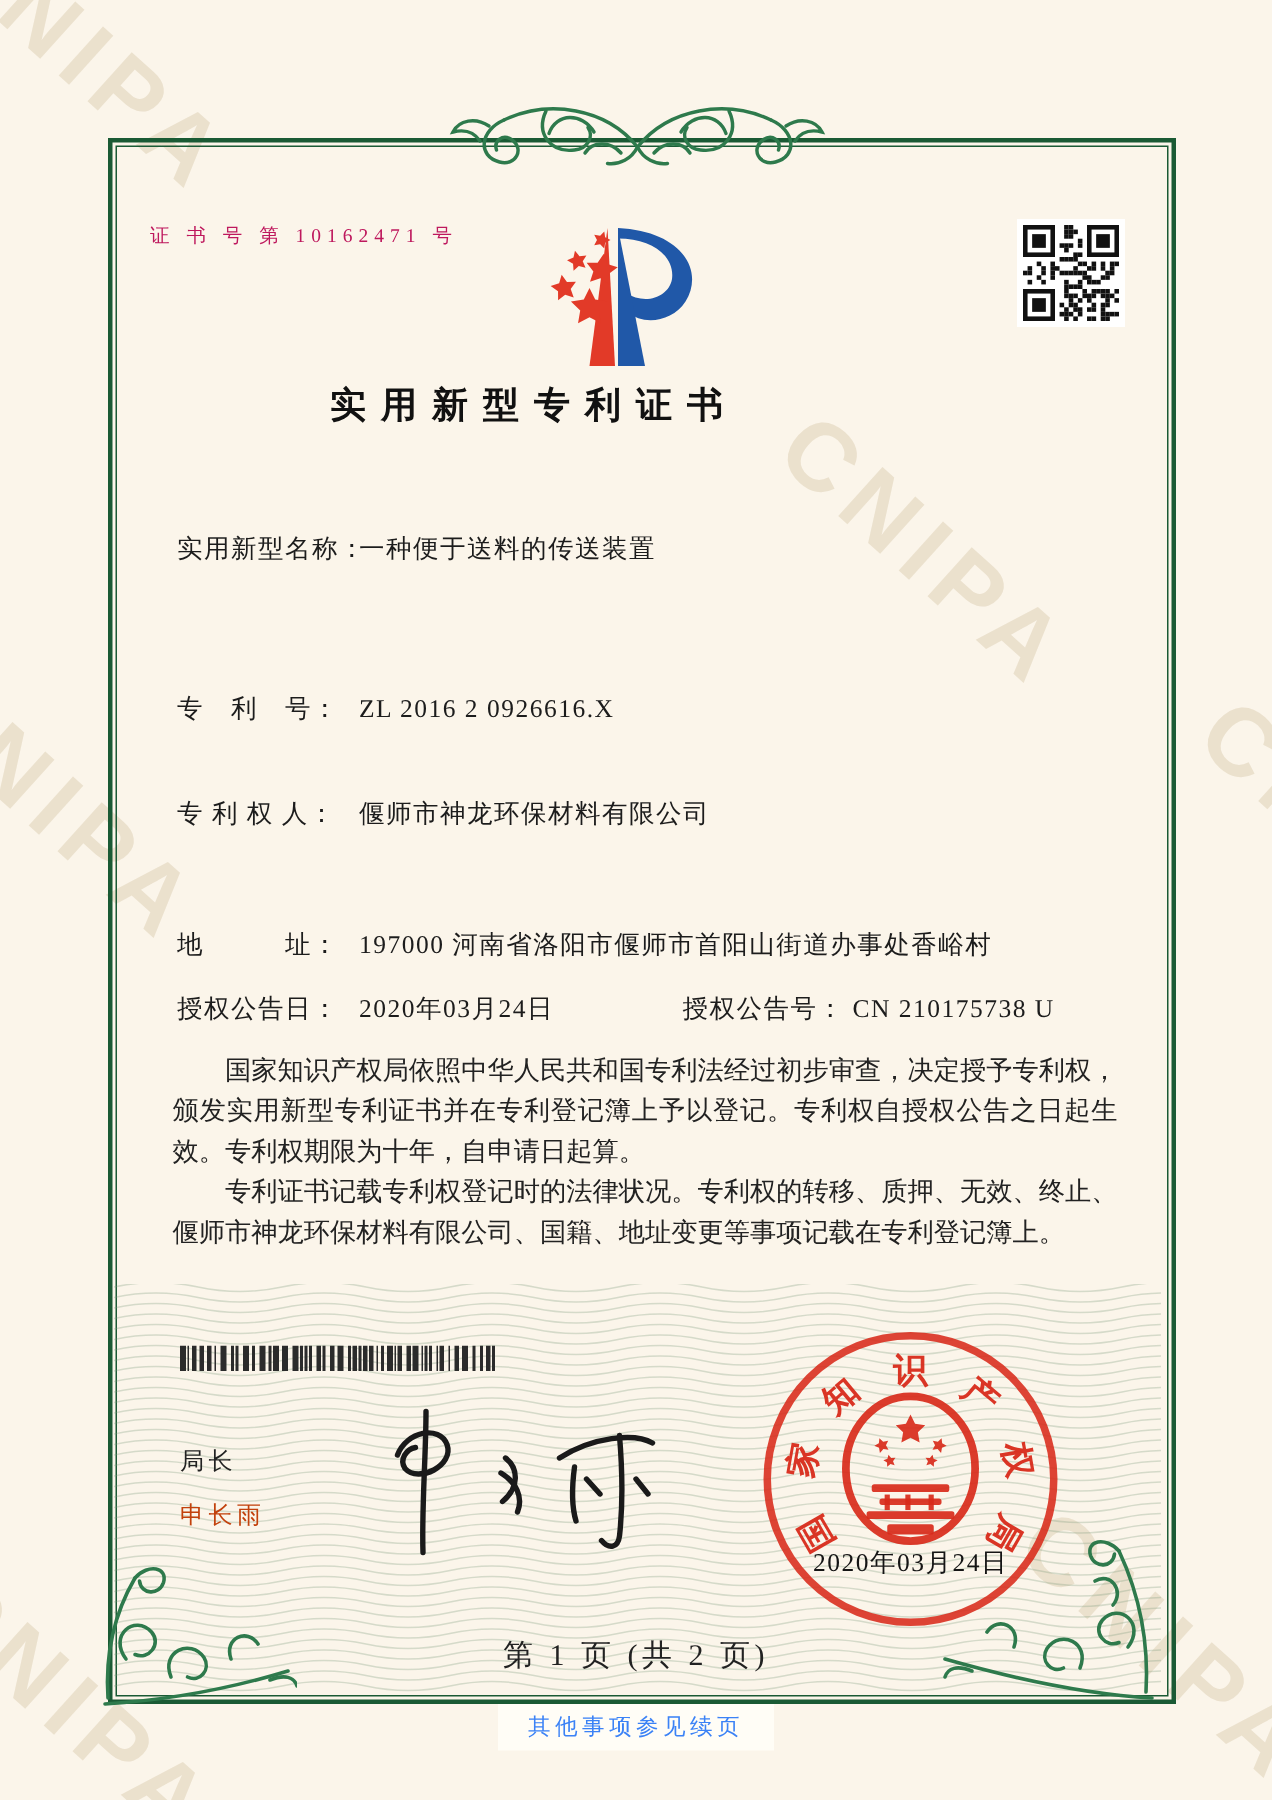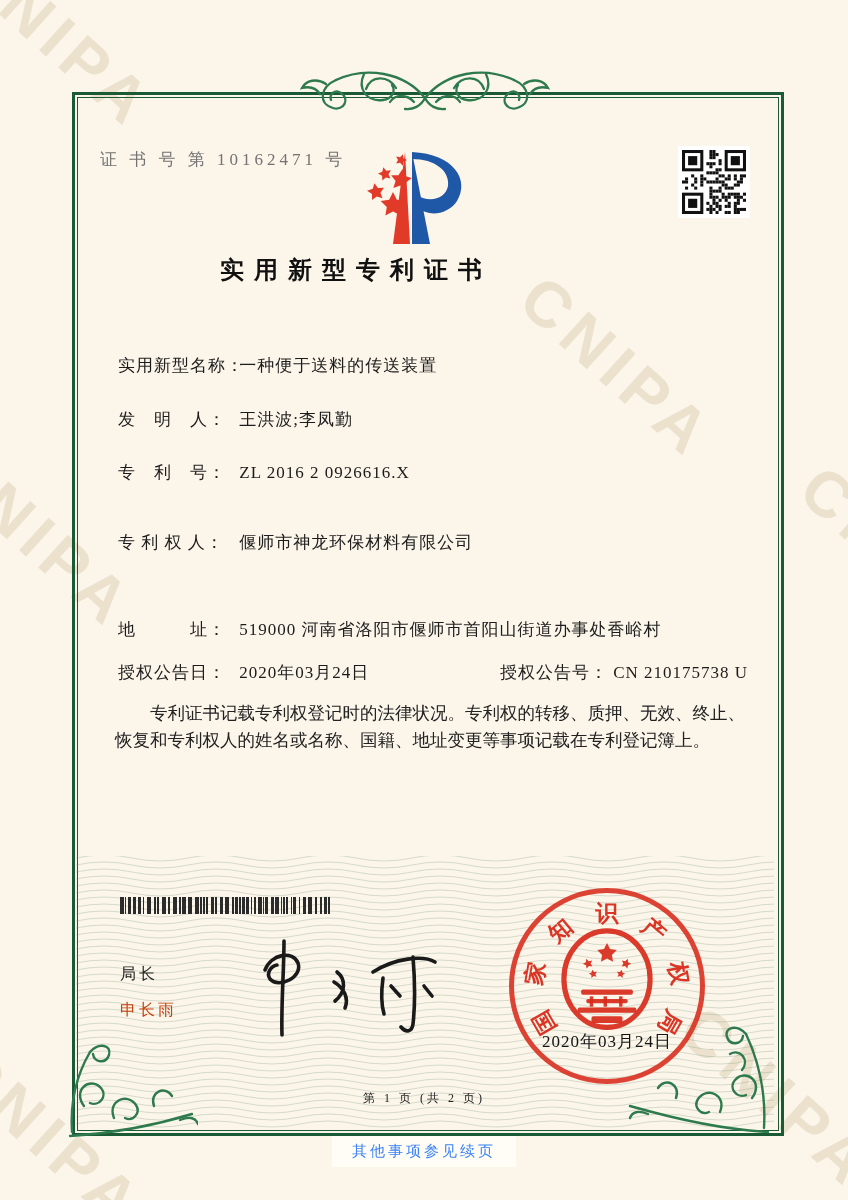--- a/index.html
+++ b/index.html
@@ -10,32 +10,32 @@
   .wm{position:absolute;font-family:"Liberation Sans","DejaVu Sans",sans-serif;font-weight:700;
       font-size:64px;letter-spacing:8px;color:rgba(199,178,140,.30);
       transform:rotate(42deg);white-space:nowrap;pointer-events:none;}
 
   
   .frame-outer{position:absolute;left:72px;top:92px;width:706px;height:1038px;border:3px solid #1a5a34;}
   .frame-inner{position:absolute;inset:2px;border:1px solid #1a5a34;}
 
   .waves{position:absolute;left:76px;top:856px;width:698px;height:272px;pointer-events:none;}
 
-  .certno{position:absolute;left:100px;top:148px;font-size:17px;letter-spacing:4px;color:#737373;}
+  .certno{position:absolute;left:100px;top:148px;font-size:13px;letter-spacing:4px;color:#be185d;}
 
   .logo{position:absolute;left:360px;top:146px;width:122px;height:106px;}
   .qr{position:absolute;left:678px;top:146px;width:72px;height:72px;background:#fff;padding:4px;box-sizing:border-box;}
 
   .title{position:absolute;left:0;top:254px;width:712px;text-align:center;
          font-size:24px;font-weight:700;letter-spacing:10px;color:#111;}
 
   .field{position:absolute;left:118px;font-size:17px;letter-spacing:1px;white-space:nowrap;}
   .flabel{display:inline-block;width:116px;}
   .fval{display:inline-block;}
-  .grant2{position:absolute;left:337px;top:0;white-space:nowrap;margin-left:45px;}
+  .grant2{position:absolute;left:337px;top:0;white-space:nowrap;}
 
   .paras{position:absolute;left:115px;top:700px;width:630px;font-size:17.5px;line-height:27px;
          text-align:justify;color:#222;}
   .para{text-indent:2em;margin:0;}
 
   .barcode{position:absolute;left:120px;top:897px;width:214px;height:17px;}
 
   .sig-title{position:absolute;left:120px;top:964px;font-size:16px;letter-spacing:3px;
              font-family:Liberation Mono, monospace;color:#222;}
   .sig-name{position:absolute;left:120px;top:1000px;font-size:16px;letter-spacing:3px;
@@ -50,21 +50,21 @@
   .seal-char:nth-of-type(2){transform:rotate(-80deg)  translateY(-72px);}
   .seal-char:nth-of-type(3){transform:rotate(-40deg)  translateY(-72px);}
   .seal-char:nth-of-type(4){transform:rotate(0deg)    translateY(-72px);}
   .seal-char:nth-of-type(5){transform:rotate(40deg)   translateY(-72px);}
   .seal-char:nth-of-type(6){transform:rotate(80deg)   translateY(-72px);}
   .seal-char:nth-of-type(7){transform:rotate(120deg)  translateY(-72px);}
   .emblem{position:absolute;left:50%;top:47%;transform:translate(-50%,-50%);width:104px;height:112px;}
   .seal-date{position:absolute;left:509px;top:1030px;width:196px;text-align:center;
              font-size:17px;letter-spacing:1px;color:#141414;}
 
-  .pagenum{position:absolute;left:0;top:1090px;width:848px;text-align:center;font-size:12px;letter-spacing:3px;color:#222;}
+  .pagenum{position:absolute;left:0;top:1090px;width:848px;text-align:center;font-size:20px;letter-spacing:3px;color:#222;}
   .footer-note{position:absolute;left:424px;top:1136px;transform:translateX(-50%);
                background:#fffdf6;padding:6px 20px;font-size:15px;letter-spacing:3px;color:#3b82f6;}
 
   .orn{position:absolute;pointer-events:none;}
   .orn-top{left:296px;top:56px;width:258px;height:66px;}
   .orn-bl{left:62px;top:1040px;width:136px;height:102px;}
   .orn-br{left:624px;top:1026px;width:152px;height:114px;}
 </style>
 </head>
 <body>
@@ -304,47 +304,44 @@
         <rect x="2" y="16" width="3" height="3" fill="#111"></rect>
       </svg>
   </div>
 
   <div class="title">实用新型专利证书</div>
 
   <div class="field" style="top:354px">
     <span class="flabel">实用新型名称：</span>
     <span class="fval">一种便于送料的传送装置</span>
   </div>
-  <div class="field" style="top:408px">
-    <span class="flabel">发　明　人：</span>
-    <span class="fval">王洪波;李凤勤</span>
-  </div>
   <div class="field" style="top:461px">
     <span class="flabel">专　利　号：</span>
     <span class="fval">ZL 2016 2 0926616.X</span>
   </div>
   <div class="field" style="top:531px">
     <span class="flabel">专 利 权 人：</span>
     <span class="fval">偃师市神龙环保材料有限公司</span>
   </div>
   <div class="field" style="top:618px">
     <span class="flabel">地　　　址：</span>
-    <span class="fval">519000 河南省洛阳市偃师市首阳山街道办事处香峪村</span>
+    <span class="fval">197000 河南省洛阳市偃师市首阳山街道办事处香峪村</span>
   </div>
   <div class="field" style="top:661px">
     <span class="flabel">授权公告日：</span>
     <span class="fval">2020年03月24日</span>
     <span class="grant2">
       <span>授权公告号：</span>
       <span>CN 210175738 U</span>
     </span>
   </div>
 
   <div class="paras">
-    <p class="para">专利证书记载专利权登记时的法律状况。专利权的转移、质押、无效、终止、恢复和专利权人的姓名或名称、国籍、地址变更等事项记载在专利登记簿上。</p>
+    <p class="para">国家知识产权局依照中华人民共和国专利法经过初步审查，决定授予专利权，颁发实用新型专利证书并在专利登记簿上予以登记。专利权自授权公告之日起生效。专利权期限为十年，自申请日起算。</p>
+    <p class="para">专利证书记载专利权登记时的法律状况。专利权的转移、质押、无效、终止、偃师市神龙环保材料有限公司、国籍、地址变更等事项记载在专利登记簿上。</p>
   </div>
 
   <svg class="barcode" id="barcode" viewBox="0 0 214 17" preserveAspectRatio="none">
       <rect x="0" y="0" width="4" height="17" fill="#2b2b2b"></rect>
       <rect x="5" y="0" width="1" height="17" fill="#2b2b2b"></rect>
       <rect x="8" y="0" width="3" height="17" fill="#2b2b2b"></rect>
       <rect x="13" y="0" width="3" height="17" fill="#2b2b2b"></rect>
       <rect x="18" y="0" width="3" height="17" fill="#2b2b2b"></rect>
       <rect x="23" y="0" width="1" height="17" fill="#2b2b2b"></rect>
       <rect x="27" y="0" width="4" height="17" fill="#2b2b2b"></rect>

